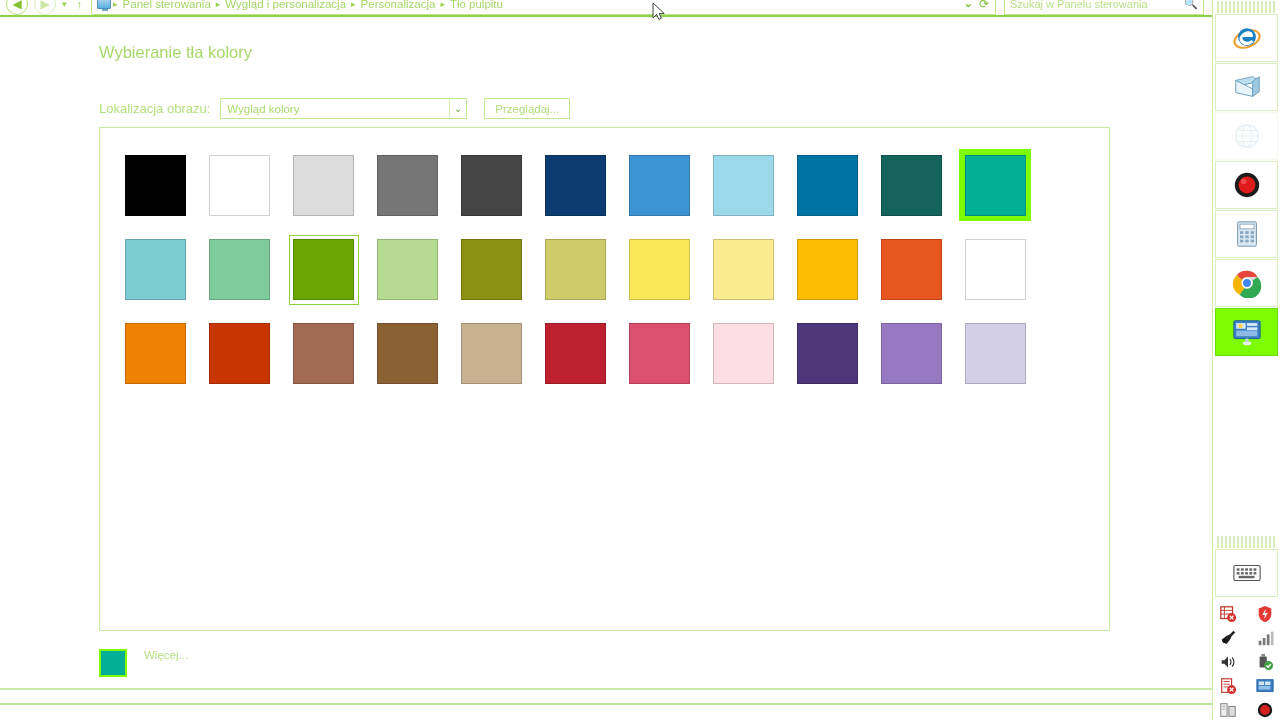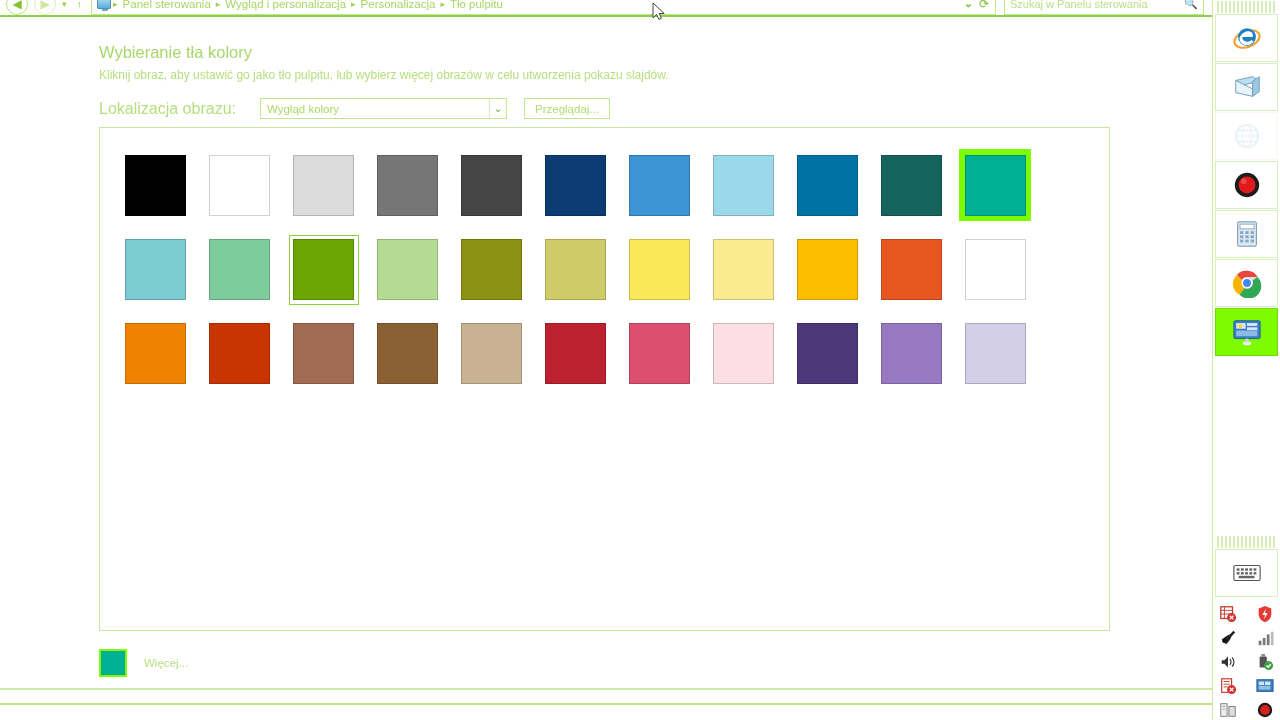--- a/index.html
+++ b/index.html
@@ -57,21 +57,21 @@
   }
   .page-title {
     position: absolute; left: 99px; top: 26px;
     font-size: 16.5px; color: #a8d86a; white-space: nowrap;
   }
   .page-sub {
     position: absolute; left: 99px; top: 51px;
     font-size: 12px; color: #b4df7e; white-space: nowrap;
   }
   .row-loc { position: absolute; left: 99px; top: 81px; display: flex; align-items: center; }
-  .loc-label { font-size: 16px; color: #b4df7e; margin-right: 24px; white-space: nowrap; }
+  .loc-label { font-size: 13px; color: #b4df7e; margin-right: 10px; white-space: nowrap; }
   .combo {
     width: 247px; height: 21px; border: 1px solid #c2e795; background: #fff;
     display: flex; align-items: center; justify-content: space-between;
   }
   .combo-val { font-size: 11.5px; color: #a9da6c; padding-left: 6px; white-space: nowrap; }
   .combo-arrow {
     width: 17px; height: 19px; border-left: 1px solid #d4eeb4;
     display: flex; align-items: center; justify-content: center;
     color: #6aa82a; font-size: 10px; flex: none;
   }
@@ -102,21 +102,21 @@
     width: 68px; height: 68px; border: 1px solid #8ed13f; background: #fff;
   }
   .swatch-cell.selected .swatch { position: relative; z-index: 2; }
   .swatch-cell.hl-green::before {
     content: ""; position: absolute; left: 6px; top: 6px;
     width: 72px; height: 72px; background: #7dfc00;
   }
   .swatch-cell.hl-green .swatch { position: relative; z-index: 2; }
 
   
-  .more-row { position: absolute; left: 99px; top: 632px; display: flex; align-items: center; }
+  .more-row { position: absolute; left: 99px; top: 632px; display: flex; }
   .more-swatch {
     width: 28px; height: 28px; background: #00b096; border: 2px solid #7dfc00; flex:none;
   }
   .more-label { margin-left: 17px; font-size: 11.5px; color: #b6e083; white-space: nowrap; }
 
   
   .sidebar {
     position: absolute; right: 0; top: 0; width: 68px; height: 720px;
     background: #ffffff; border-left: 1px solid #cdeaa8;
   }
@@ -173,21 +173,20 @@
 
     <div class="searchbox">
       <span>Szukaj w Panelu sterowania</span>
       <span class="search-glass">🔍</span>
     </div>
   </div>
 
   <div class="content">
 
     <div class="page-title">Wybieranie tła kolory</div>
-    <div class="page-sub">Kliknij obraz, aby ustawić go jako tło pulpitu, lub wybierz więcej obrazów w celu utworzenia pokazu slajdów.</div>
 
     <div class="row-loc">
       <span class="loc-label">Lokalizacja obrazu:</span>
       <div class="combo">
         <span class="combo-val">Wygląd kolory</span>
         <span class="combo-arrow">⌄</span>
       </div>
       <div class="browse-btn">Przeglądaj...</div>
     </div>
 

